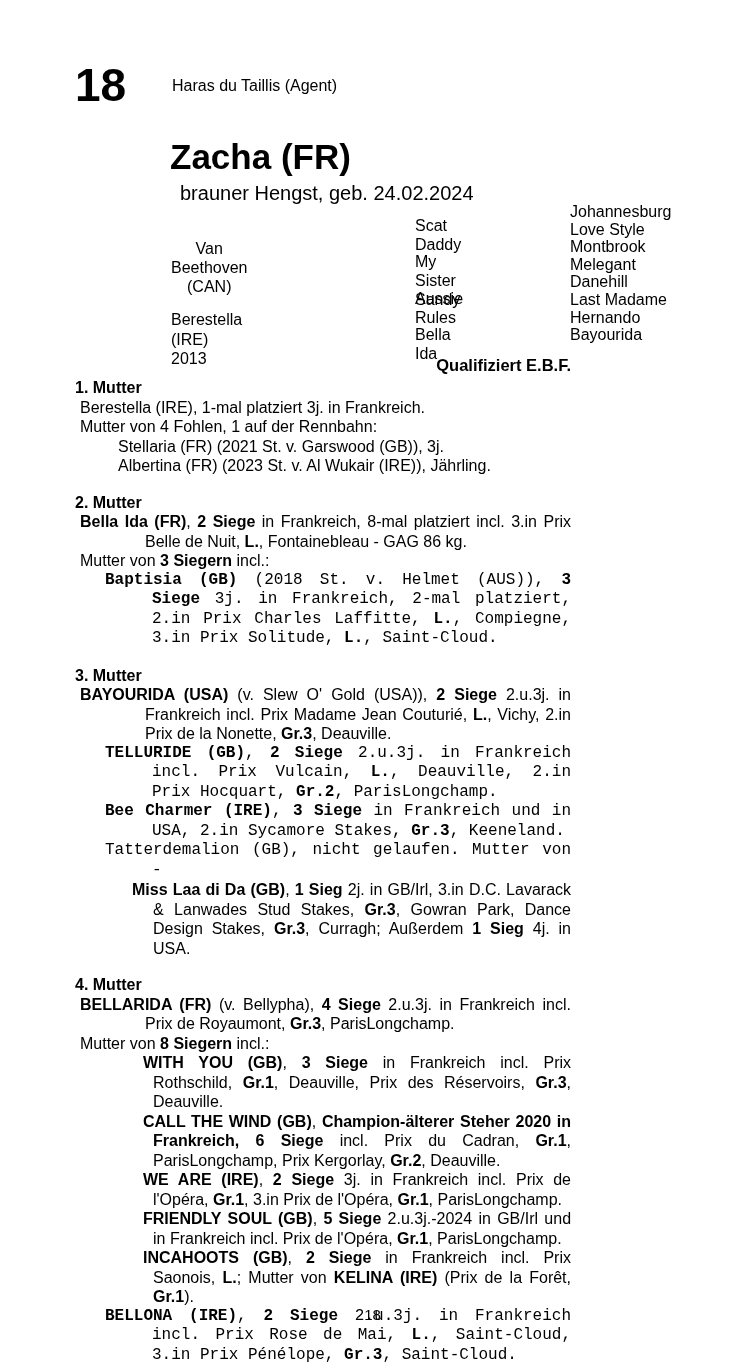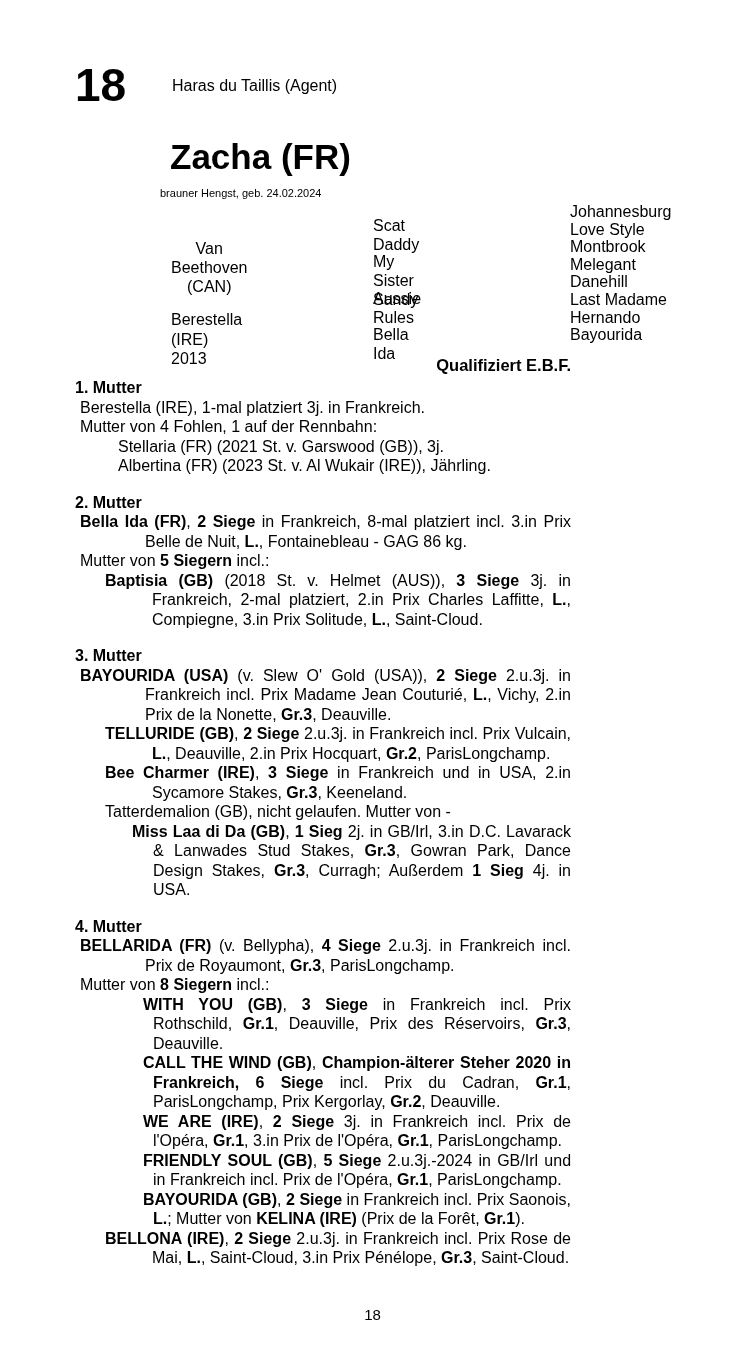--- a/index.html
+++ b/index.html
@@ -15,49 +15,49 @@
   }
   .consignor {
     position:absolute; left:172px; top:76px;
     font-size:16px; line-height:19px;
   }
   .horse-name {
     position:absolute; left:170px; top:139px;
     font-size:35px; font-weight:700; line-height:1;
   }
   .horse-desc {
-    position:absolute; left:160px; top:184px;
-    font-size:11px; line-height:19px;
+    position:absolute; left:180px; top:184px;
+    font-size:20px; line-height:19px;
   }
   
   .ped { position:absolute; left:0; top:0; font-size:16px; }
   .ped-sire   { position:absolute; left:171px; top:239px; line-height:19px;text-align:center; }
   .ped-dam    { position:absolute; left:171px; top:310px; line-height:19.5px; }
-  .ped-gp     { position:absolute; left:373px; line-height:19px; }
+  .ped-gp     { position:absolute; left:415px; line-height:19px; }
   .ped-gp-0 { top:216px; } .ped-gp-1 { top:252px; }
   .ped-gp-2 { top:289px; } .ped-gp-3 { top:325px; }
   .ped-ggp-col { position:absolute; left:562px; top:203px; line-height:17.6px;margin-left:8px; }
   .qualification {
     position:absolute; left:75px; top:356px; width:496px;
     text-align:right; font-weight:700; font-size:16.5px;
   }
   
   .text-block {
     position:absolute; left:75px; top:378px; width:496px;
     font-size:16px; line-height:19.5px; text-align:justify;
   }
   .sec-heading { font-weight:700; margin:17px 0 0 0; }
   .sec-heading:first-child { margin-top:0; }
   .text-block p { margin:0; }
   .bold { font-weight:700; }
   
   .p-mare  { padding-left:70px; text-indent:-65px; }
   .p-plain { padding-left:5px;  text-indent:0; }
   .p-foal  { padding-left:70px; text-indent:-27px; }
-  .p-off1  { padding-left:77px; text-indent:-47px; }
+  .p-off1  { padding-left:77px; text-indent:-47px;font-family:Liberation Mono, monospace; }
   .p-off2  { padding-left:78px; text-indent:-21px; }
   .p-off2d { padding-left:78px; text-indent:-10px; }
   .page-footer {
     position:absolute; left:0; top:1306px; width:745px;
     text-align:center; font-size:15px;
   }
 </style>
 </head>
 <body>
 
@@ -91,32 +91,32 @@
 <div class="qualification">Qualifiziert E.B.F.</div>
 
 <div class="text-block">
     <div class="sec-heading">1. Mutter</div>
     <p class="p-mare"><span>Berestella (IRE), 1-mal platziert 3j. in Frankreich.</span></p>
     <p class="p-plain"><span>Mutter von 4 Fohlen, 1 auf der Rennbahn:</span></p>
     <p class="p-foal"><span>Stellaria (FR) (2021 St. v. Garswood (GB)), 3j.</span></p>
     <p class="p-foal"><span>Albertina (FR) (2023 St. v. Al Wukair (IRE)), Jährling.</span></p>
     <div class="sec-heading">2. Mutter</div>
     <p class="p-mare"><span class="bold">Bella Ida (FR)</span><span>, </span><span class="bold">2 Siege</span><span> in Frankreich, 8-mal platziert incl. 3.in Prix Belle de Nuit, </span><span class="bold">L.</span><span>, Fontainebleau - GAG 86 kg.</span></p>
-    <p class="p-plain"><span>Mutter von </span><span class="bold">5 Siegern</span><span> incl.:</span></p>
+    <p class="p-plain"><span>Mutter von </span><span class="bold">3 Siegern</span><span> incl.:</span></p>
     <p class="p-off1"><span class="bold">Baptisia (GB)</span><span> (2018 St. v. Helmet (AUS)), </span><span class="bold">3 Siege</span><span> 3j. in Frankreich, 2-mal platziert, 2.in Prix Charles Laffitte, </span><span class="bold">L.</span><span>, Compiegne, 3.in Prix Solitude, </span><span class="bold">L.</span><span>, Saint-Cloud.</span></p>
     <div class="sec-heading">3. Mutter</div>
     <p class="p-mare"><span class="bold">BAYOURIDA (USA)</span><span> (v. Slew O' Gold (USA)), </span><span class="bold">2 Siege</span><span> 2.u.3j. in Frankreich incl. Prix Madame Jean Couturié, </span><span class="bold">L.</span><span>, Vichy, 2.in Prix de la Nonette, </span><span class="bold">Gr.3</span><span>, Deauville.</span></p>
     <p class="p-off1"><span class="bold">TELLURIDE (GB)</span><span>, </span><span class="bold">2 Siege</span><span> 2.u.3j. in Frankreich incl. Prix Vulcain, </span><span class="bold">L.</span><span>, Deauville, 2.in Prix Hocquart, </span><span class="bold">Gr.2</span><span>, ParisLongchamp.</span></p>
     <p class="p-off1"><span class="bold">Bee Charmer (IRE)</span><span>, </span><span class="bold">3 Siege</span><span> in Frankreich und in USA, 2.in Sycamore Stakes, </span><span class="bold">Gr.3</span><span>, Keeneland.</span></p>
     <p class="p-off1"><span>Tatterdemalion (GB), nicht gelaufen. Mutter von -</span></p>
     <p class="p-off2"><span class="bold">Miss Laa di Da (GB)</span><span>, </span><span class="bold">1 Sieg</span><span> 2j. in GB/Irl, 3.in D.C. Lavarack &amp; Lanwades Stud Stakes, </span><span class="bold">Gr.3</span><span>, Gowran Park, Dance Design Stakes, </span><span class="bold">Gr.3</span><span>, Curragh; Außerdem </span><span class="bold">1 Sieg</span><span> 4j. in USA.</span></p>
     <div class="sec-heading">4. Mutter</div>
     <p class="p-mare"><span class="bold">BELLARIDA (FR)</span><span> (v. Bellypha), </span><span class="bold">4 Siege</span><span> 2.u.3j. in Frankreich incl. Prix de Royaumont, </span><span class="bold">Gr.3</span><span>, ParisLongchamp.</span></p>
     <p class="p-plain"><span>Mutter von </span><span class="bold">8 Siegern</span><span> incl.:</span></p>
     <p class="p-off2d"><span class="bold">WITH YOU (GB)</span><span>, </span><span class="bold">3 Siege</span><span> in Frankreich incl. Prix Rothschild, </span><span class="bold">Gr.1</span><span>, Deauville, Prix des Réservoirs, </span><span class="bold">Gr.3</span><span>, Deauville.</span></p>
     <p class="p-off2d"><span class="bold">CALL THE WIND (GB)</span><span>, </span><span class="bold">Champion-älterer Steher 2020 in Frankreich, 6 Siege</span><span> incl. Prix du Cadran, </span><span class="bold">Gr.1</span><span>, ParisLongchamp, Prix Kergorlay, </span><span class="bold">Gr.2</span><span>, Deauville.</span></p>
     <p class="p-off2d"><span class="bold">WE ARE (IRE)</span><span>, </span><span class="bold">2 Siege</span><span> 3j. in Frankreich incl. Prix de l'Opéra, </span><span class="bold">Gr.1</span><span>, 3.in Prix de l'Opéra, </span><span class="bold">Gr.1</span><span>, ParisLongchamp.</span></p>
     <p class="p-off2d"><span class="bold">FRIENDLY SOUL (GB)</span><span>, </span><span class="bold">5 Siege</span><span> 2.u.3j.-2024 in GB/Irl und in Frankreich incl. Prix de l'Opéra, </span><span class="bold">Gr.1</span><span>, ParisLongchamp.</span></p>
-    <p class="p-off2d"><span class="bold">BAYOURIDA (GB)</span><span>, </span><span class="bold">2 Siege</span><span> in Frankreich incl. Prix Saonois, </span><span class="bold">L.</span><span>; Mutter von </span><span class="bold">KELINA (IRE)</span><span> (Prix de la Forêt, </span><span class="bold">Gr.1</span><span>).</span></p>
+    <p class="p-off2d"><span class="bold">INCAHOOTS (GB)</span><span>, </span><span class="bold">2 Siege</span><span> in Frankreich incl. Prix Saonois, </span><span class="bold">L.</span><span>; Mutter von </span><span class="bold">KELINA (IRE)</span><span> (Prix de la Forêt, </span><span class="bold">Gr.1</span><span>).</span></p>
     <p class="p-off1"><span class="bold">BELLONA (IRE)</span><span>, </span><span class="bold">2 Siege</span><span> 2.u.3j. in Frankreich incl. Prix Rose de Mai, </span><span class="bold">L.</span><span>, Saint-Cloud, 3.in Prix Pénélope, </span><span class="bold">Gr.3</span><span>, Saint-Cloud.</span></p>
   </div>
 
 <div class="page-footer">18</div>
 
 </body></html>

